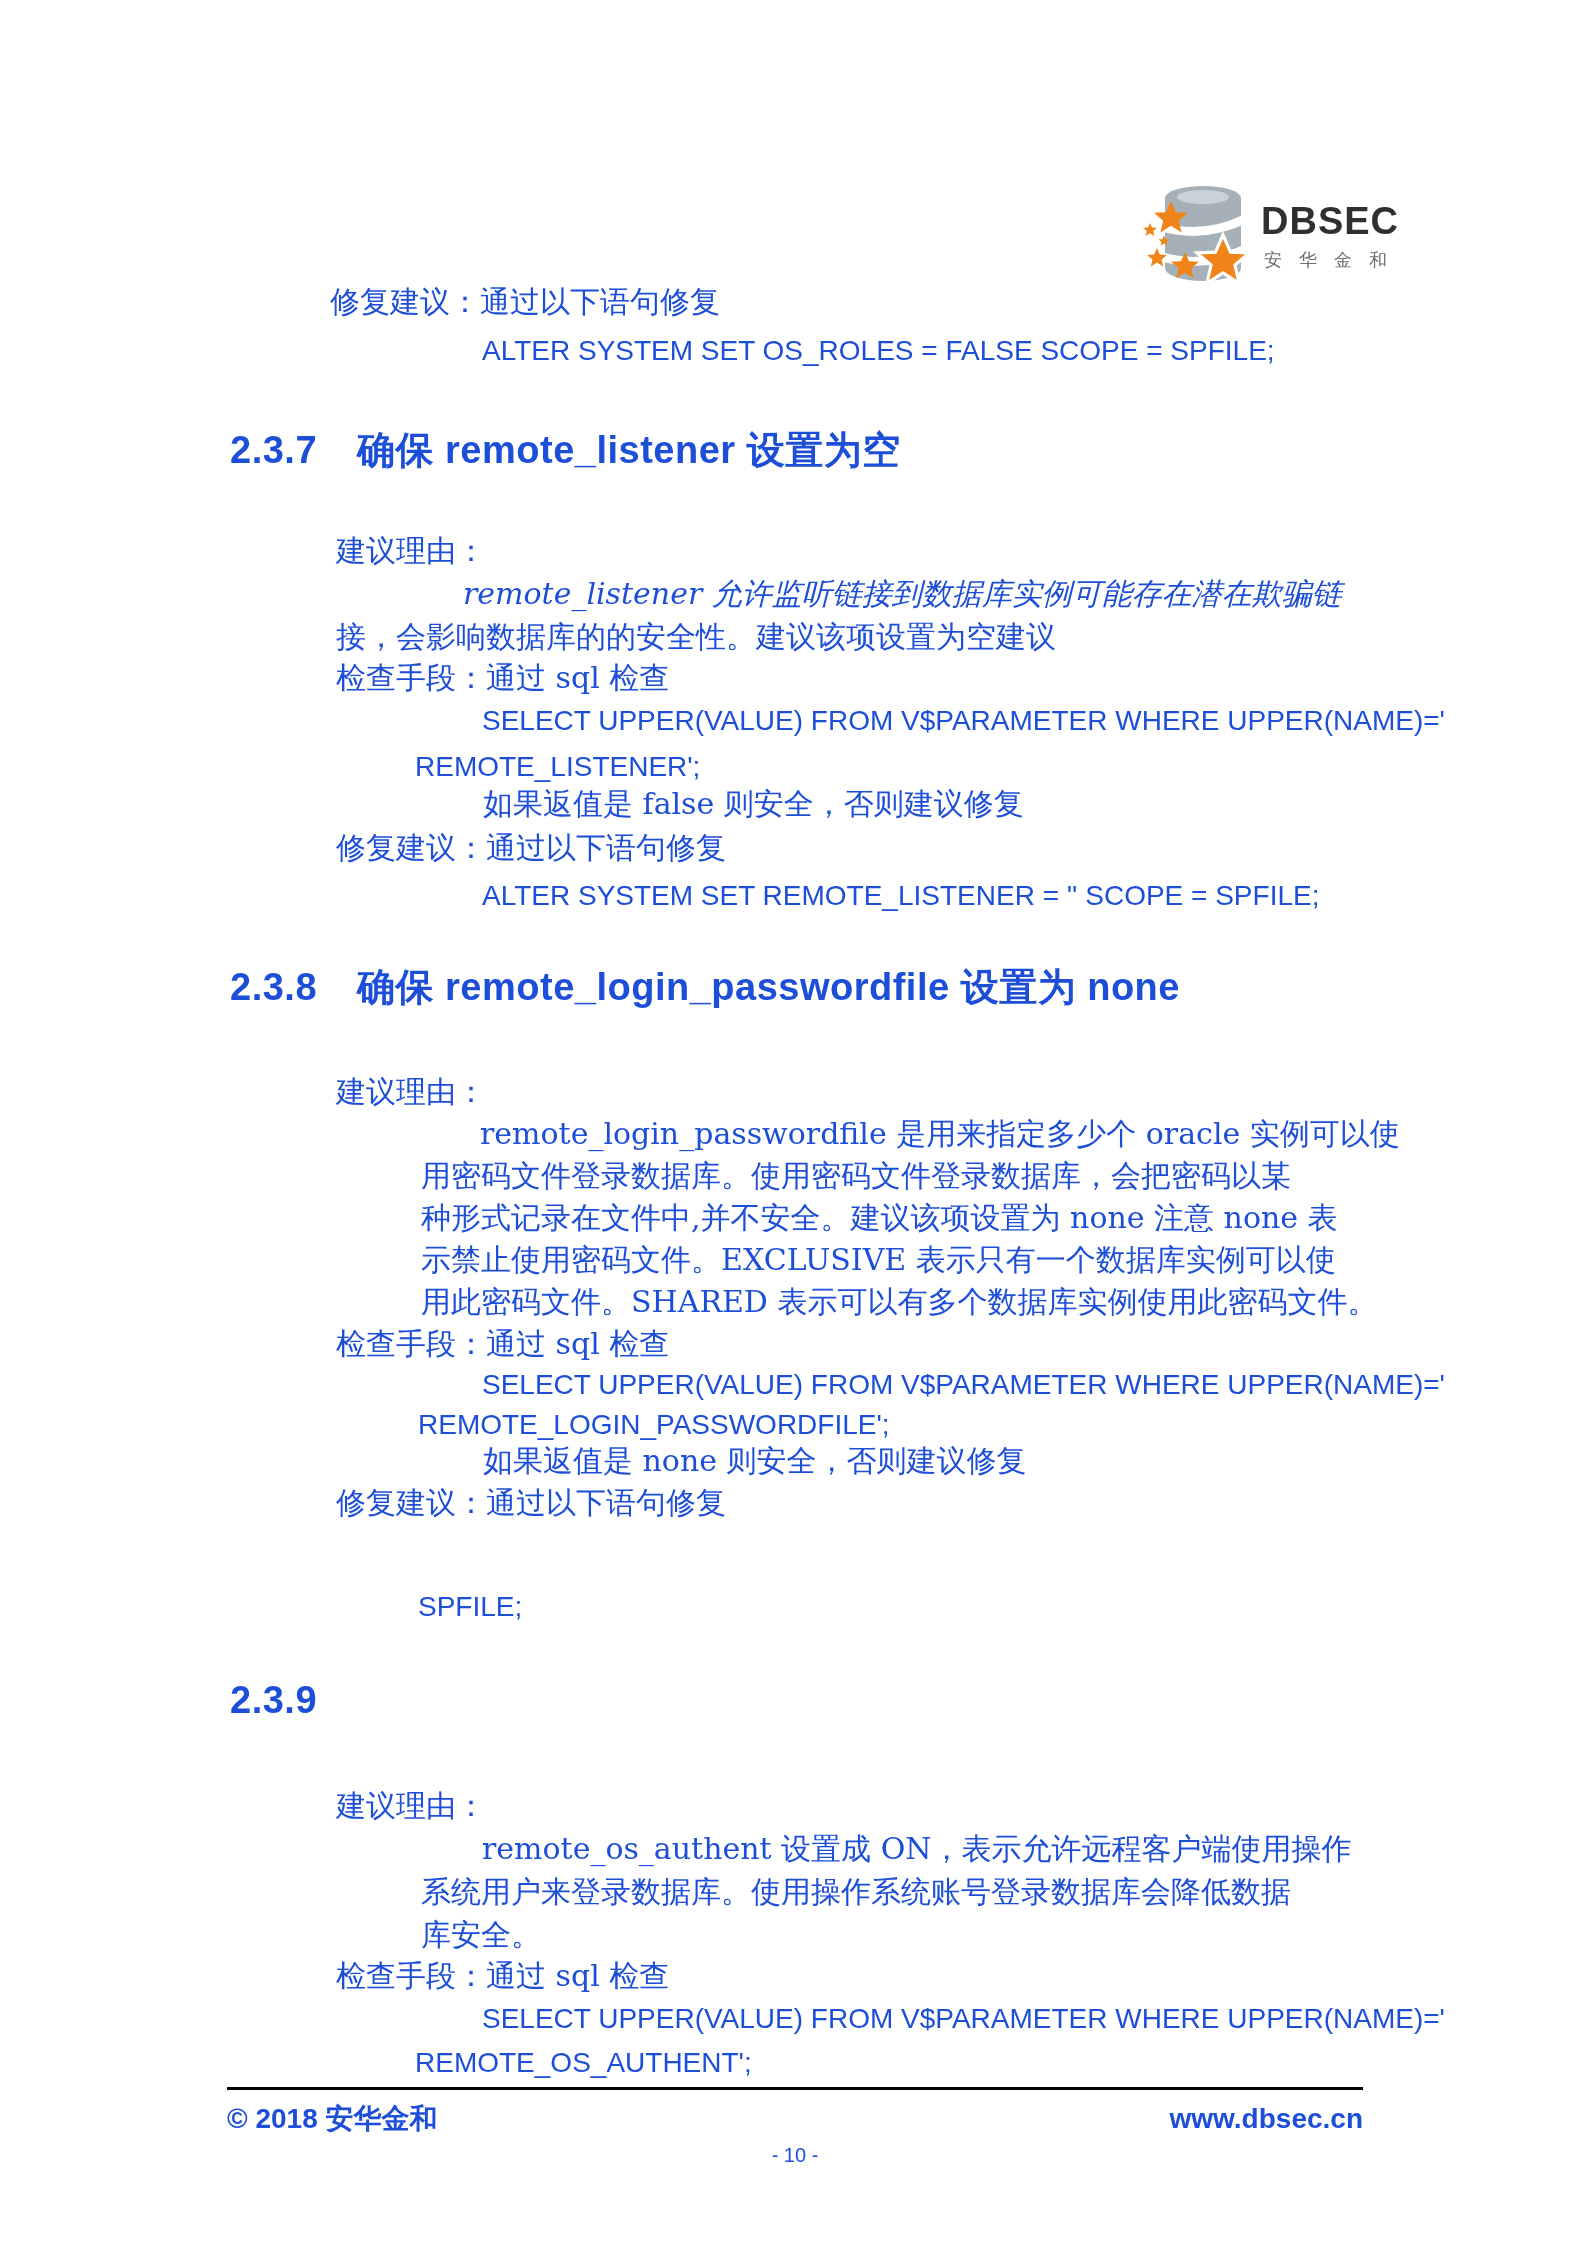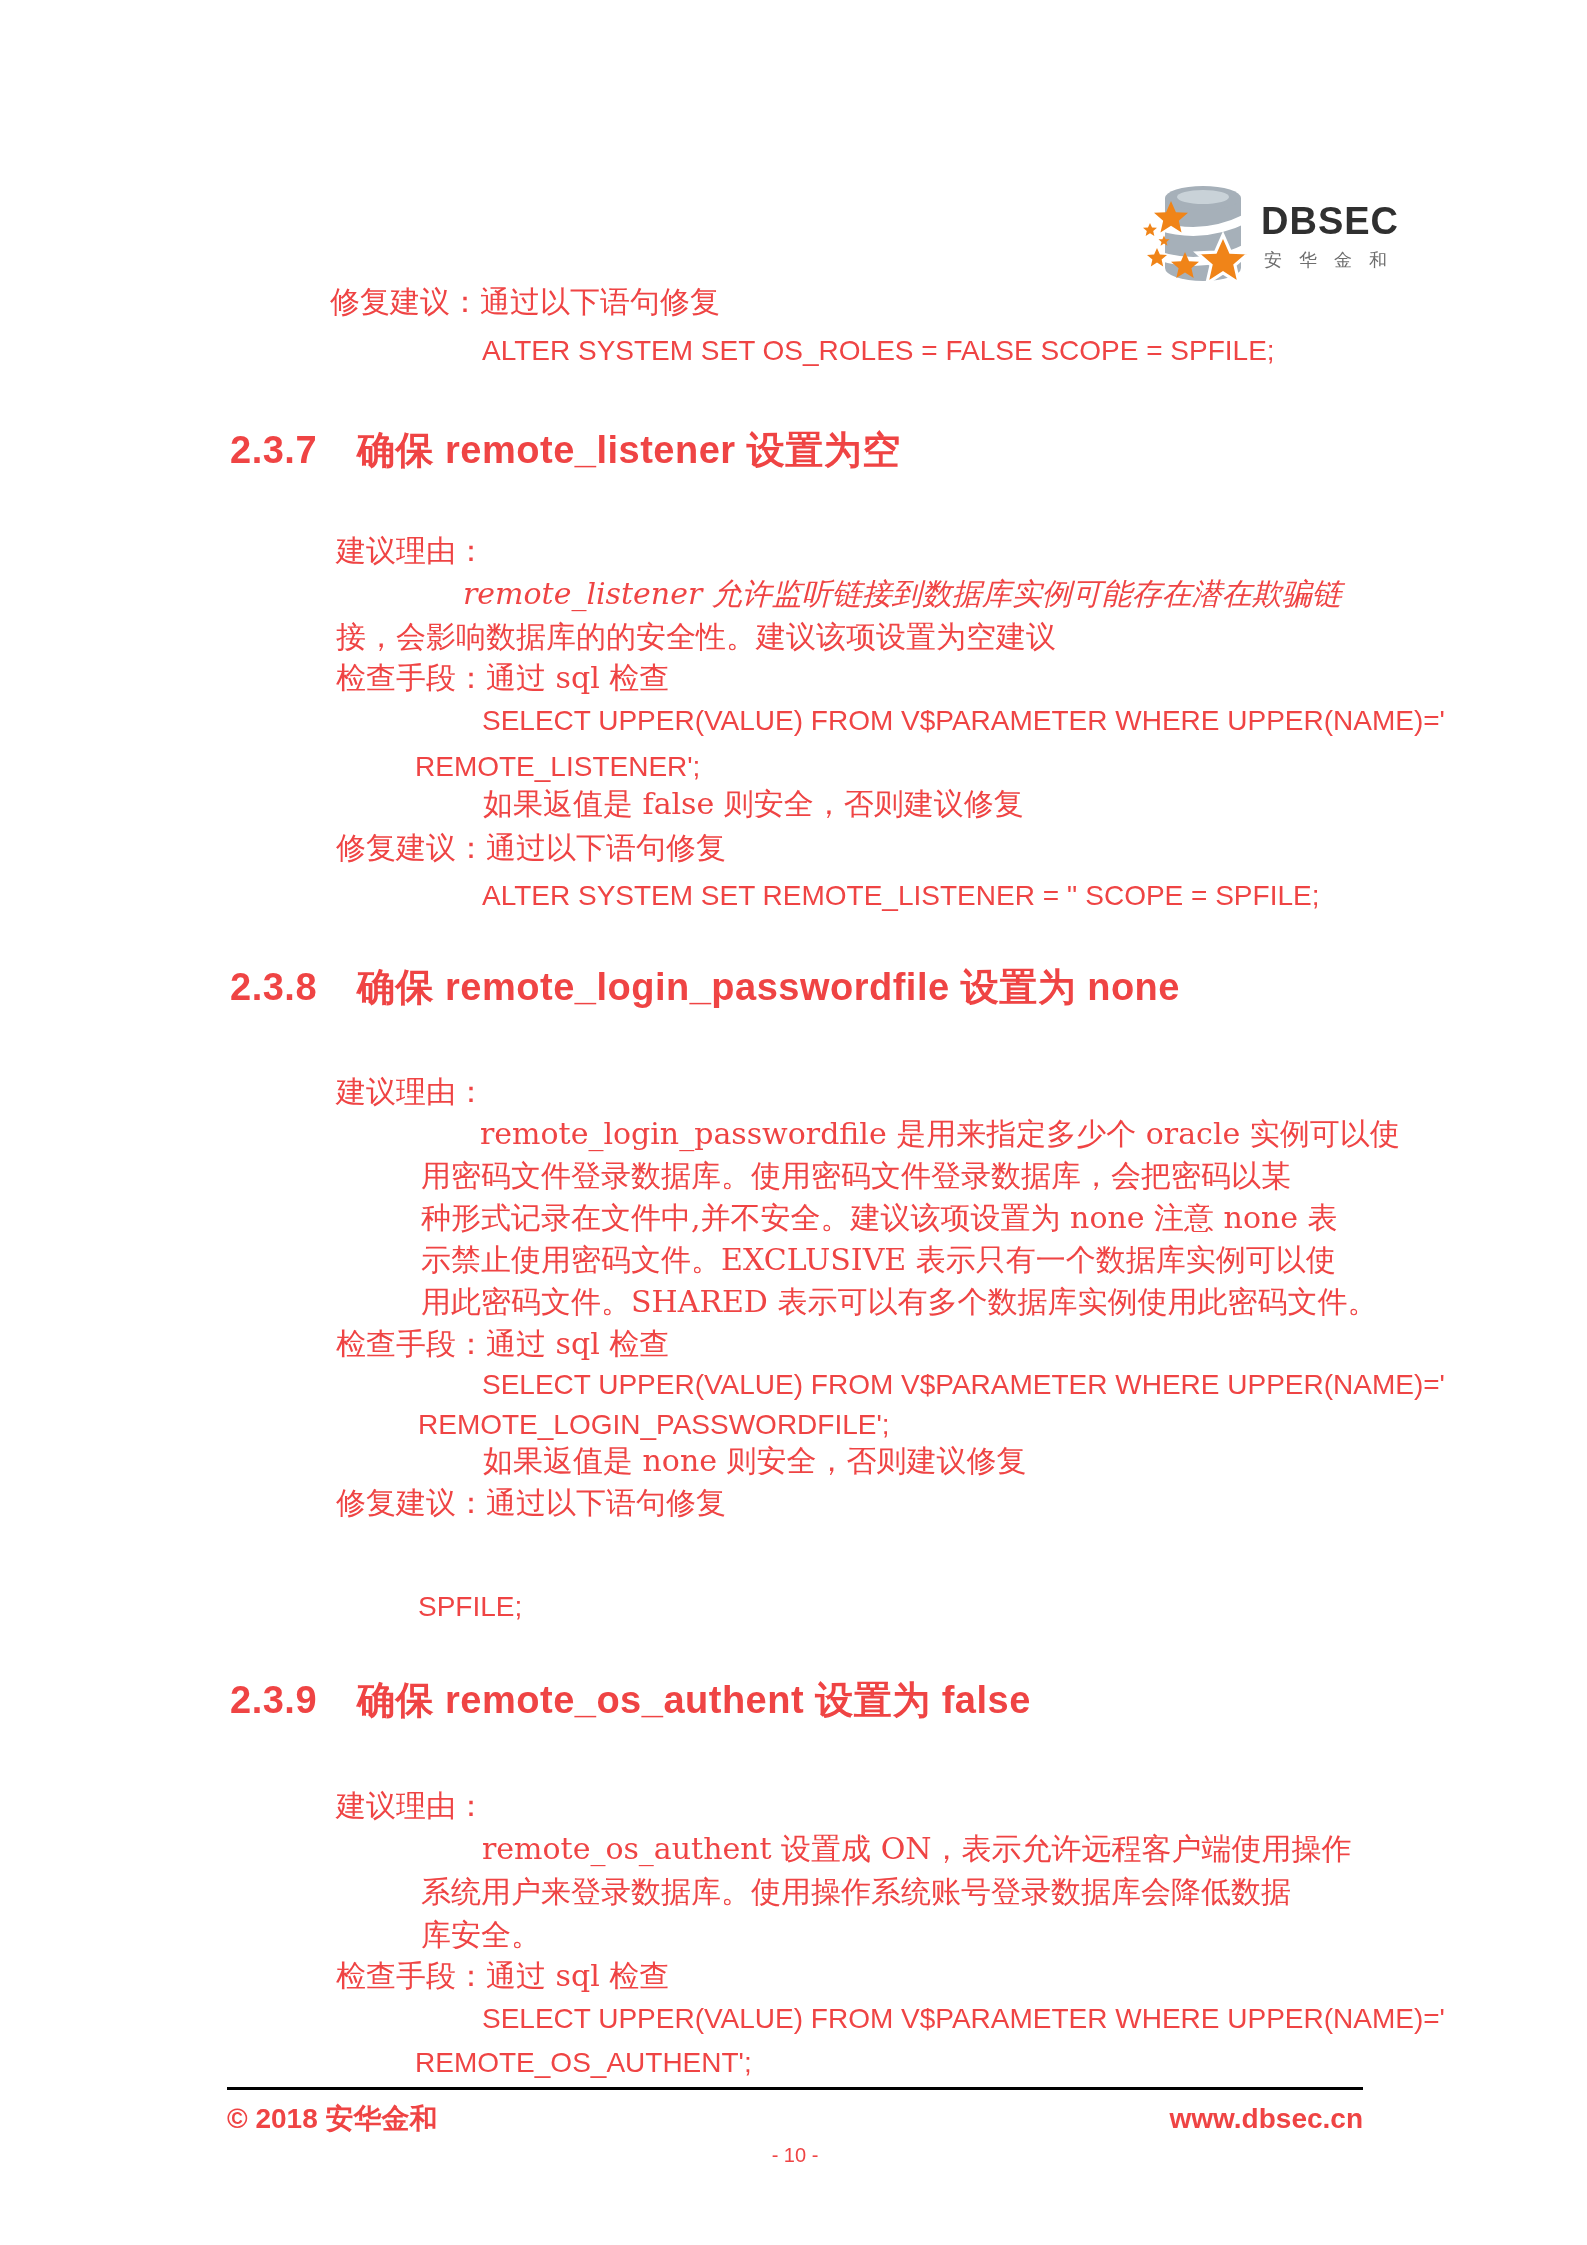--- a/index.html
+++ b/index.html
@@ -1,17 +1,17 @@
 <!DOCTYPE html>
 <html><head>
 <meta charset="utf-8">
 <style>
   html,body{margin:0;padding:0;background:#e8e8e8;}
   #page{position:relative;width:1587px;height:2245px;background:#ffffff;overflow:hidden;}
-  .line{position:absolute;white-space:pre;line-height:1.2;color:#ef4444;}
+  .line{position:absolute;white-space:pre;line-height:1.2;color:#1d4ed8;}
   .cn{font-family:"DejaVu Serif","Liberation Serif",serif;font-size:30px;}
   .sql{font-family:"Liberation Sans","DejaVu Sans",sans-serif;font-size:28px;}
   .hnum,.htitle{font-family:"Liberation Sans","DejaVu Sans",sans-serif;font-weight:bold;font-size:38px;letter-spacing:0.5px;}
   .foot-bold{font-family:"Liberation Sans","DejaVu Sans",sans-serif;font-weight:bold;font-size:28px;}
   .pagenum{font-family:"Liberation Sans","DejaVu Sans",sans-serif;font-size:20px;}
   .rule{position:absolute;background:#000;}
   #logo{position:absolute;left:1143px;top:178px;}
 </style>
 </head>
 <body>
@@ -68,21 +68,20 @@
   <div class="line cn" style="left:421px;top:1242px;">示禁止使用密码文件。EXCLUSIVE 表示只有一个数据库实例可以使</div>
   <div class="line cn" style="left:421px;top:1284px;">用此密码文件。SHARED 表示可以有多个数据库实例使用此密码文件。</div>
   <div class="line cn" style="left:336px;top:1326px;">检查手段：通过 sql 检查</div>
   <div class="line sql" style="left:482px;top:1368px;">SELECT UPPER(VALUE) FROM V$PARAMETER WHERE UPPER(NAME)='</div>
   <div class="line sql" style="left:418px;top:1408px;">REMOTE_LOGIN_PASSWORDFILE';</div>
   <div class="line cn" style="left:483px;top:1443px;">如果返值是 none 则安全，否则建议修复</div>
   <div class="line cn" style="left:336px;top:1485px;">修复建议：通过以下语句修复</div>
   <div class="line sql" style="left:418px;top:1590px;">SPFILE;</div>
 
   <div class="line hnum" style="left:230px;top:1678px;">2.3.9</div>
-  <div class="line htitle" style="left:357px;top:1678px;">确保 remote_os_authent 设置为 false</div>
 
   <div class="line cn" style="left:336px;top:1788px;">建议理由：</div>
   <div class="line cn" style="left:482px;top:1831px;">remote_os_authent 设置成 ON，表示允许远程客户端使用操作</div>
   <div class="line cn" style="left:421px;top:1874px;">系统用户来登录数据库。使用操作系统账号登录数据库会降低数据</div>
   <div class="line cn" style="left:421px;top:1917px;">库安全。</div>
   <div class="line cn" style="left:336px;top:1958px;">检查手段：通过 sql 检查</div>
   <div class="line sql" style="left:482px;top:2002px;">SELECT UPPER(VALUE) FROM V$PARAMETER WHERE UPPER(NAME)='</div>
   <div class="line sql" style="left:415px;top:2046px;">REMOTE_OS_AUTHENT';</div>
 
   <div class="rule" style="left:227px;top:2087px;width:1136px;height:3px;"></div>

